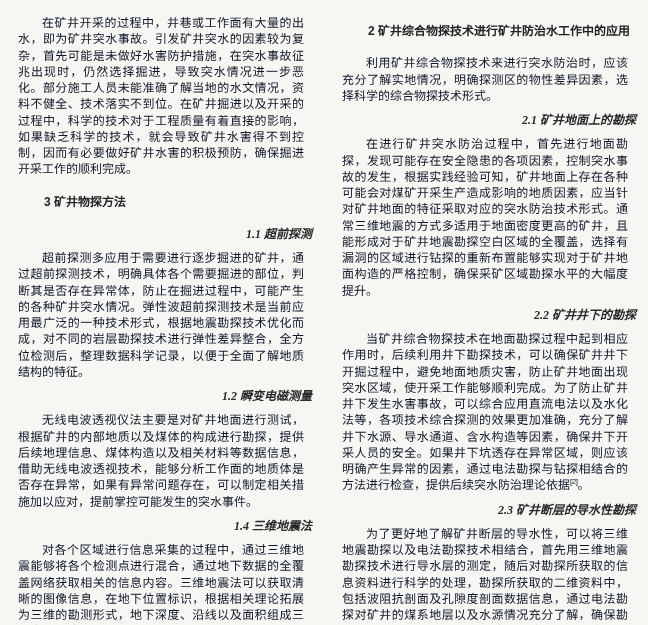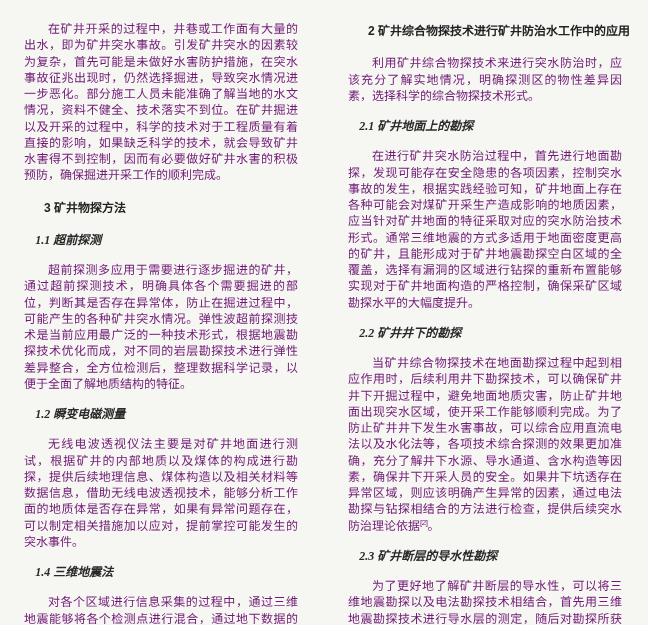--- a/index.html
+++ b/index.html
@@ -18,47 +18,48 @@
     height: 625px;
     padding: 7px 10px 4px 10px;
     display: flex;
     gap: 22px;
   }
   .col {
     flex: 0 0 302px;
     width: 302px;
   }
   .para {
-    margin: 14px;
+    margin: 8px;
     font-size: 12px;
     line-height: 16.25px;
     text-align: justify;
     text-justify: inter-ideograph;
     word-break: break-all;
-    color: #701a75;
+    color: #0f172a;
   }
   .para.indent { text-indent: 2em; }
   .h1 {
     margin: 16px;
     padding-left: 1.5em;
     font-size: 12px;
     line-height: 16.25px;
     font-weight: bold;
     color: #222;
     white-space: nowrap;
   }
   .h2 {
-    margin: 6px;
+    margin: 0;
     padding-left: 1.6em;
     font-size: 12px;
     line-height: 16.25px;
     font-weight: bold;
     font-style: italic;
     color: #2a2a2a;
     font-family: "Liberation Serif", "DejaVu Serif", serif;
+    text-align: right;
   }
   sup.cite {
     font-size: 8px;
     line-height: 0;
     vertical-align: super;
     letter-spacing: -0.5px;
   }
 </style>
 </head>
 <body>

